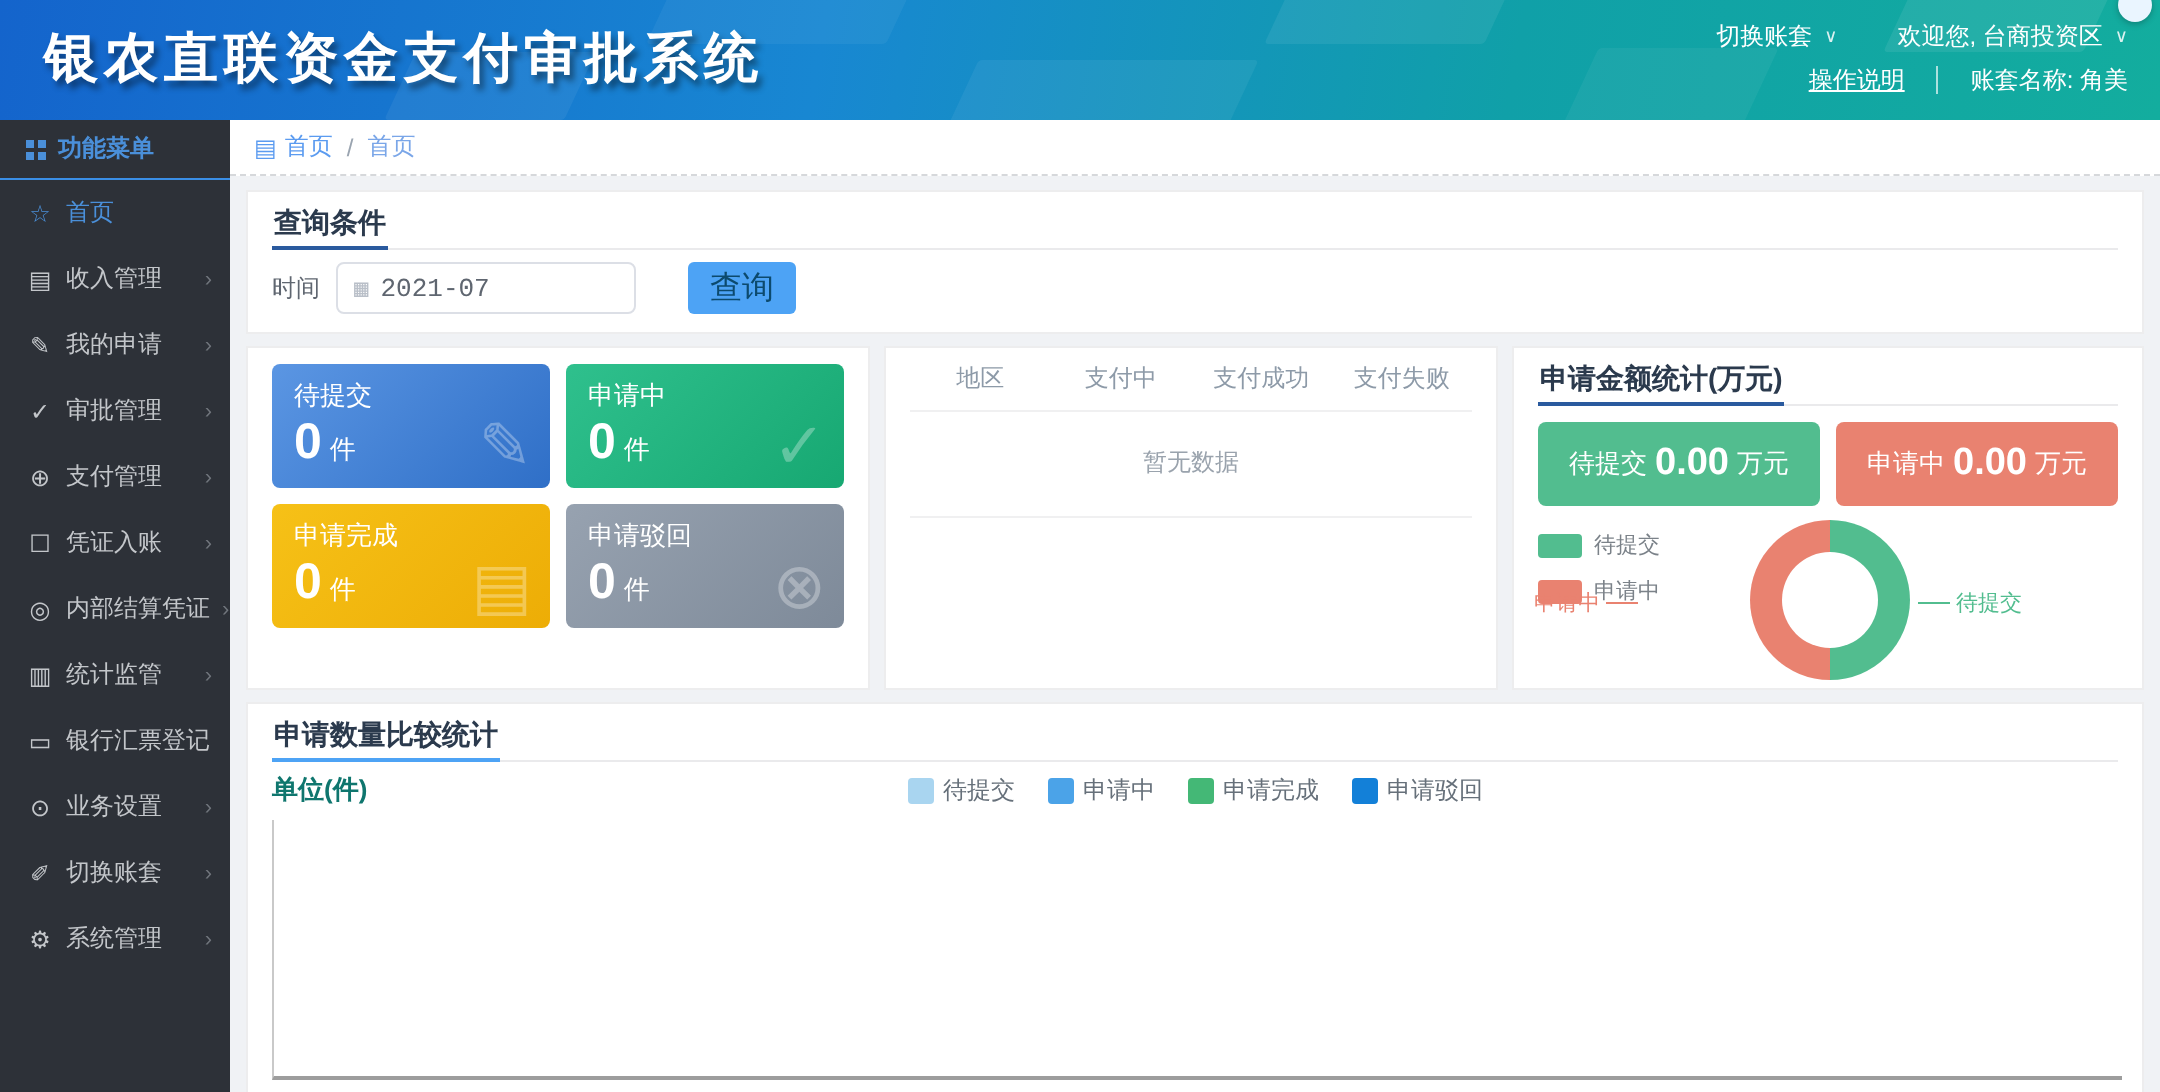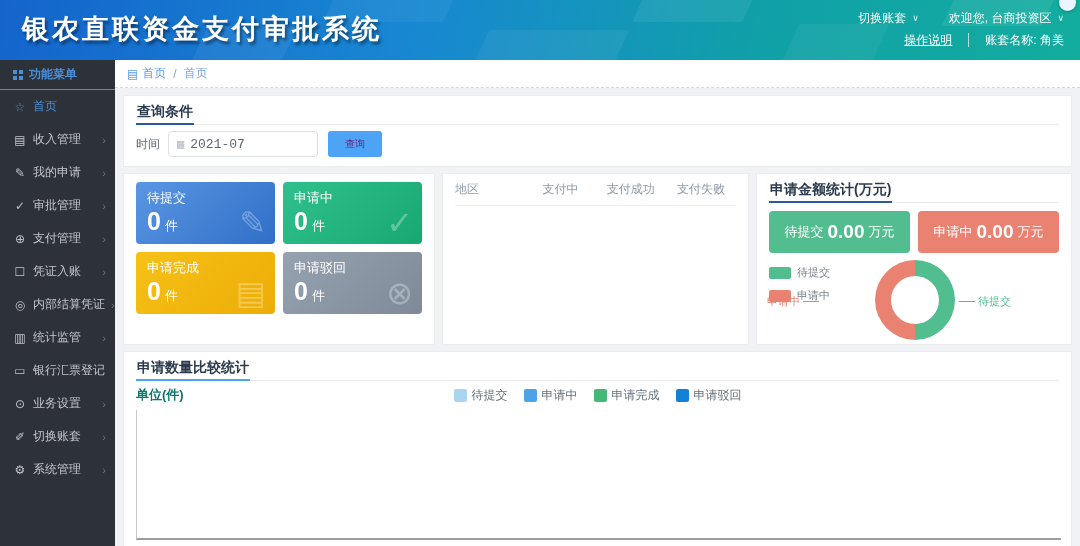--- a/index.html
+++ b/index.html
@@ -51,40 +51,40 @@
   .panel-title .tt { display:inline-block; padding:8px 1px 5px; margin-bottom:-1px; border-bottom:2px solid #2a5a9e;
     font-size:14px; font-weight:bold; color:#2b3a4d; }
   .panel-title.lt .tt { border-bottom-color:#4da3f5; }
 
   .query-panel { margin:7px 8px 0; }
   .query-row { display:flex; align-items:center; margin:6px 12px 9px; gap:8px;font-family:Liberation Mono, monospace; }
   .q-label { font-size:12px; color:#5f6670; }
   .date-input { width:150px; height:26px; border:1px solid #dcdfe6; border-radius:4px; background:#fff;
     display:flex; align-items:center; padding:0 8px; gap:6px; font-size:13px; color:#5f6670; cursor:text; }
   .cal-icon { color:#b9bfc8; font-size:12px; }
-  .btn-search { width:54px; height:26px; margin-left:2px; background:#4da3f5; color:#701a75; border:none;
-    border-radius:3px; font-size:10px; cursor:pointer; font-family:inherit; }
+  .btn-search { width:54px; height:26px; margin-left:18px; background:#4da3f5; color:#0c4a6e; border:none;
+    border-radius:3px; font-size:16px; cursor:pointer; font-family:inherit; }
 
   .row3 { display:flex; gap:7px; margin:6px 8px 0; height:172px; }
   .p-count { width:312px; } .p-fund { width:307px; } .p-amount { width:316px; }
 
   .cards { display:grid; grid-template-columns:1fr 1fr; gap:8px; padding:8px 12px; }
   .card { height:62px; border-radius:4px; color:#fff; padding:7px 11px; position:relative; overflow:hidden; cursor:pointer; }
   .card .lbl { font-size:13px; }
   .card .val { font-size:25px; font-weight:bold; line-height:1.1; margin-top:1px; }
   .card .unit { font-size:13px; font-weight:normal; margin-left:4px; }
   .card .bg-icon { position:absolute; right:9px; bottom:2px; font-size:32px; color:rgba(255,255,255,0.3); }
   .c-blue  { background:linear-gradient(135deg,#5b96e3,#2f6fc7); }
   .c-green { background:linear-gradient(135deg,#2fc08d,#17a872); }
   .c-yellow{ background:linear-gradient(135deg,#f6c117,#edad06); }
   .c-gray  { background:linear-gradient(135deg,#97a2b0,#7e8a99); }
 
   .tbl-head { display:flex; margin:0 12px; height:32px; align-items:center; border-bottom:1px solid #f0f0f1; }
   .tbl-head .col { flex:1; font-size:12px; color:#8d9aa8; text-align:center; }
-  .tbl-head .col:first-child { text-align:left; }
+  .tbl-head .col:first-child { text-align:center; }
   .tbl-empty { margin:0 12px; padding:17px 0 18px; text-align:center; font-size:12px; color:#9aa3ad;
     border-bottom:1px solid #f0f0f1; }
 
   .badges { display:flex; gap:8px; padding:8px 12px 0; }
   .badge { flex:1; height:42px; border-radius:4px; display:flex; align-items:center; justify-content:center;
     color:#fff; font-size:13px; }
   .badge b { font-size:19px; margin:0 4px; }
   .badge-green { background:#52bd8f; } .badge-red { background:#e98270; }
   .donut-area { position:relative; height:88px; margin-top:4px; }
   .legend-v { position:absolute; left:12px; top:8px; }
@@ -249,20 +249,21 @@
       </div>
     </div>
 
     <div class="panel p-fund">
       <div class="tbl-head">
         <span class="col">地区</span>
         <span class="col">支付中</span>
         <span class="col">支付成功</span>
         <span class="col">支付失败</span>
       </div>
+      <div class="tbl-empty">暂无数据</div>
     </div>
 
     <div class="panel p-amount">
       <div class="panel-title">
         <span class="tt">申请金额统计(万元)</span>
       </div>
       <div class="badges">
         <div class="badge badge-green">
           <span>待提交</span>
           <b>0.00</b>

